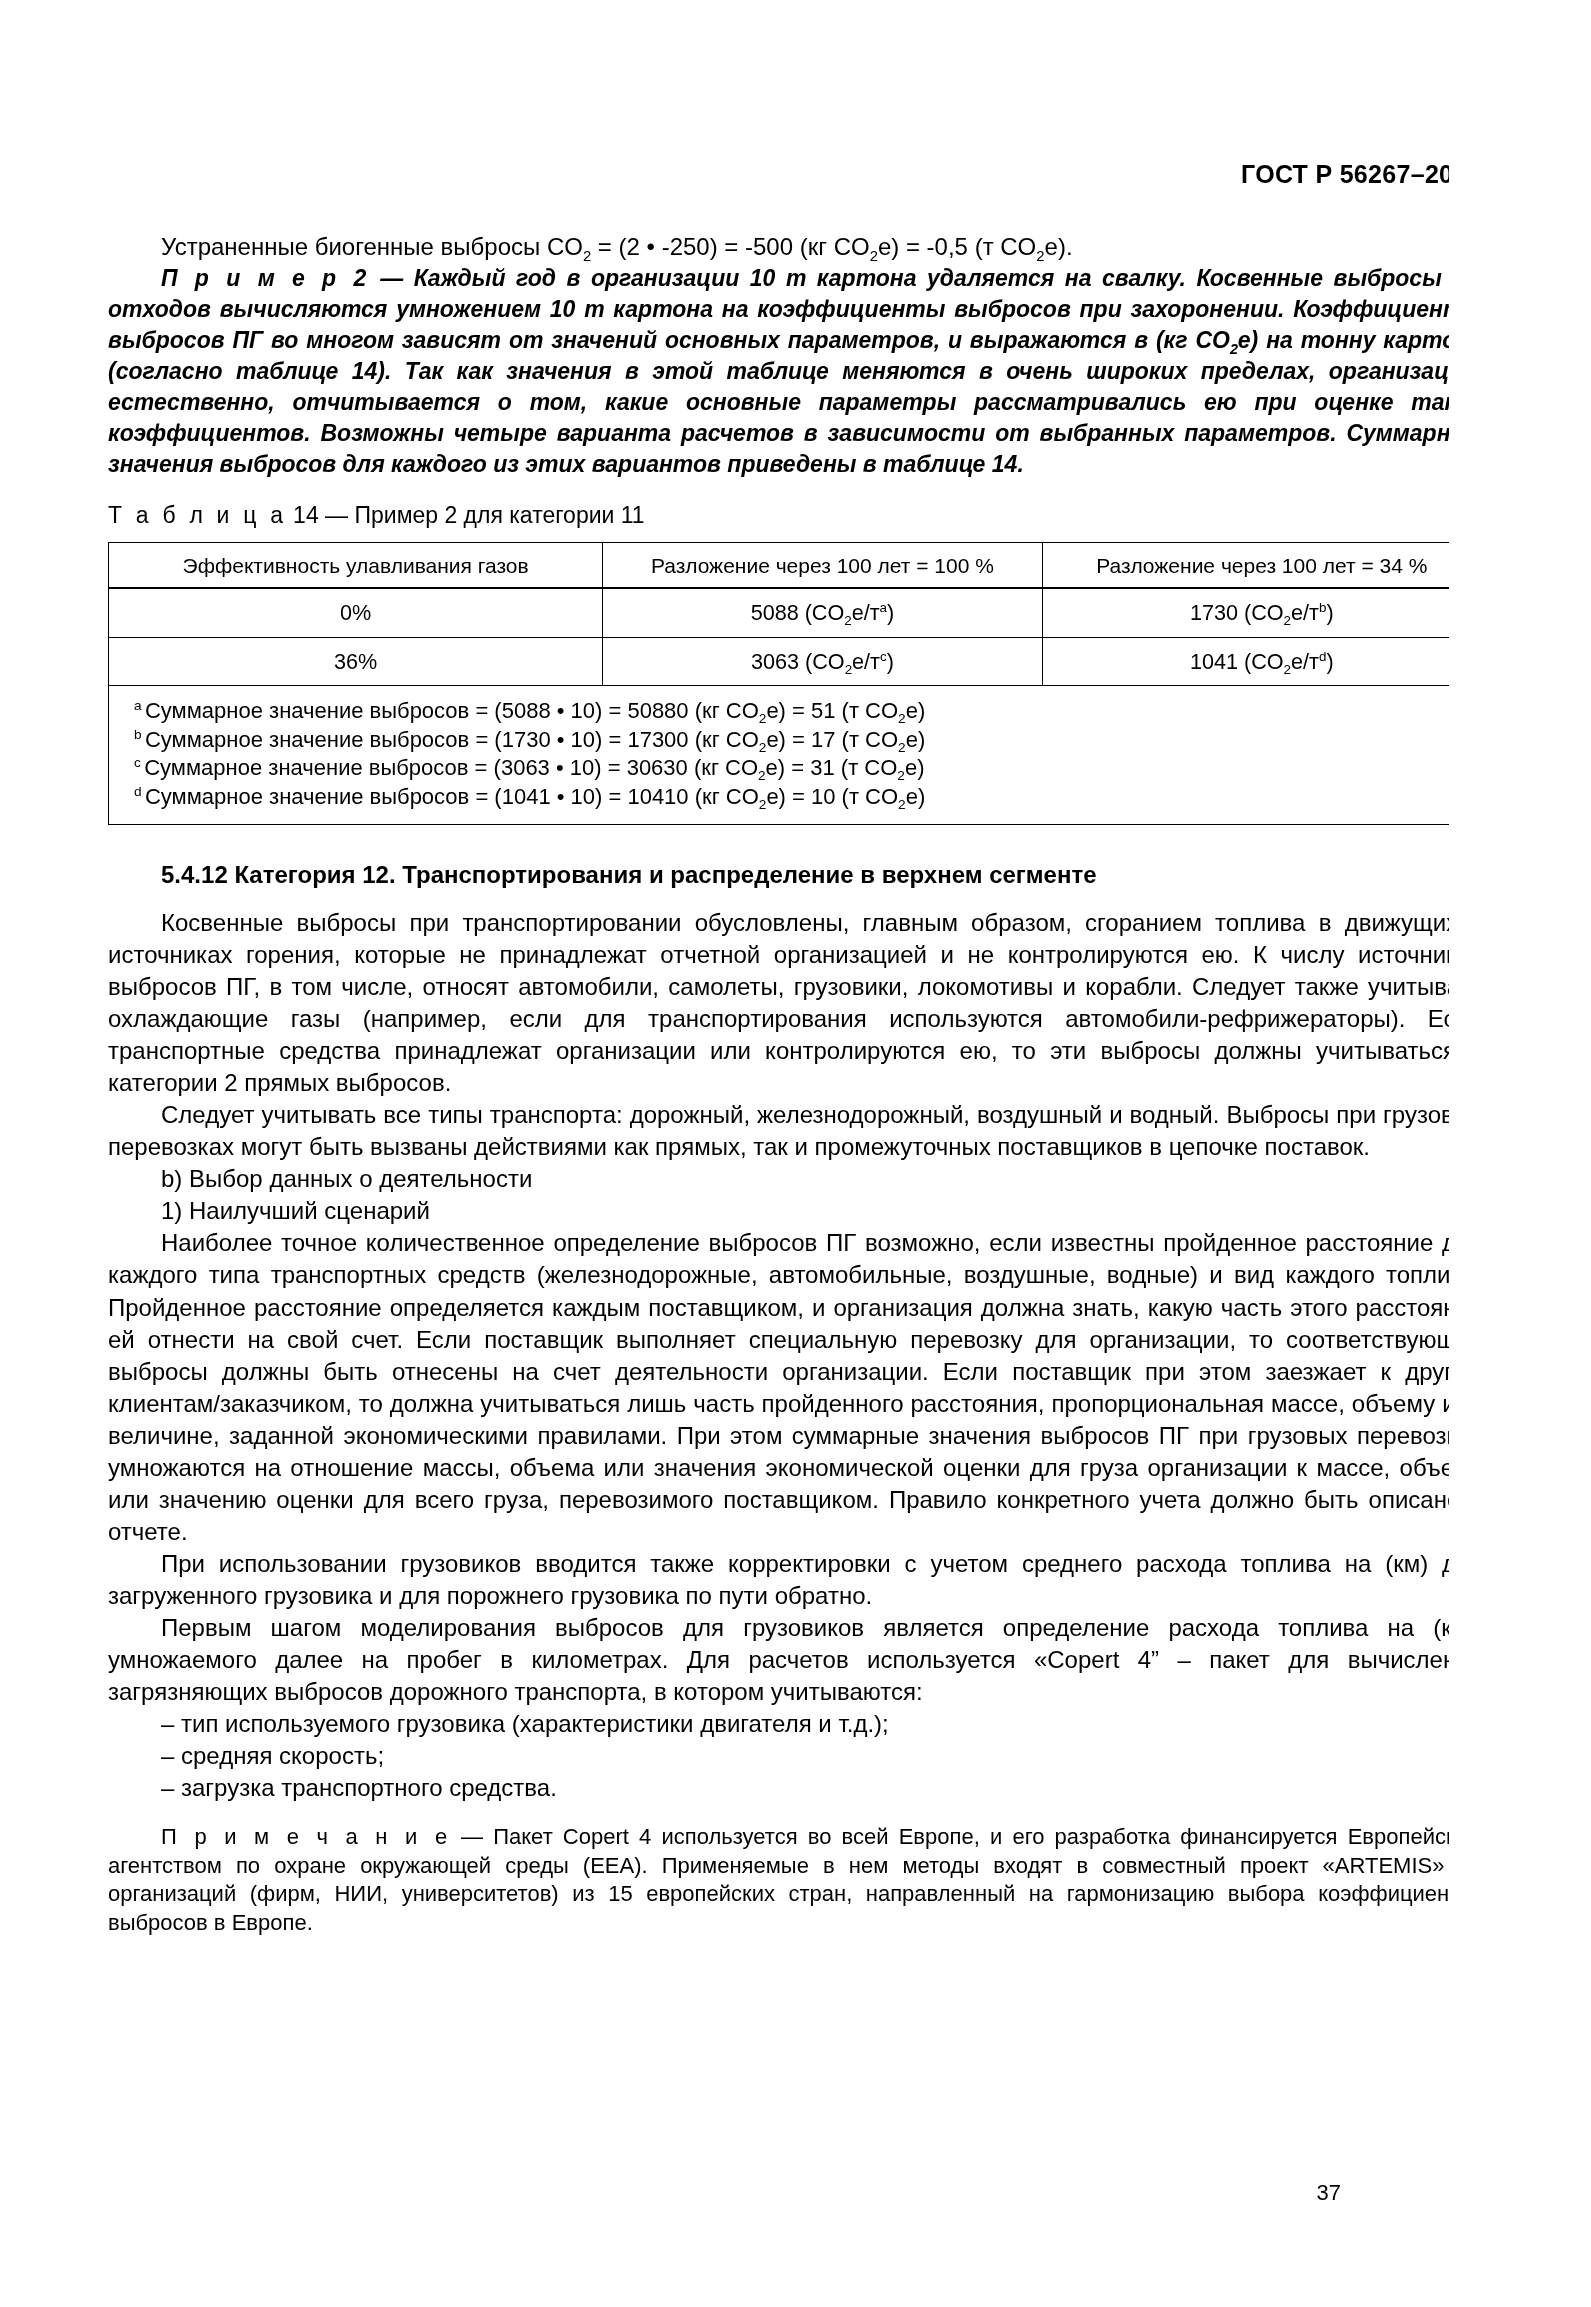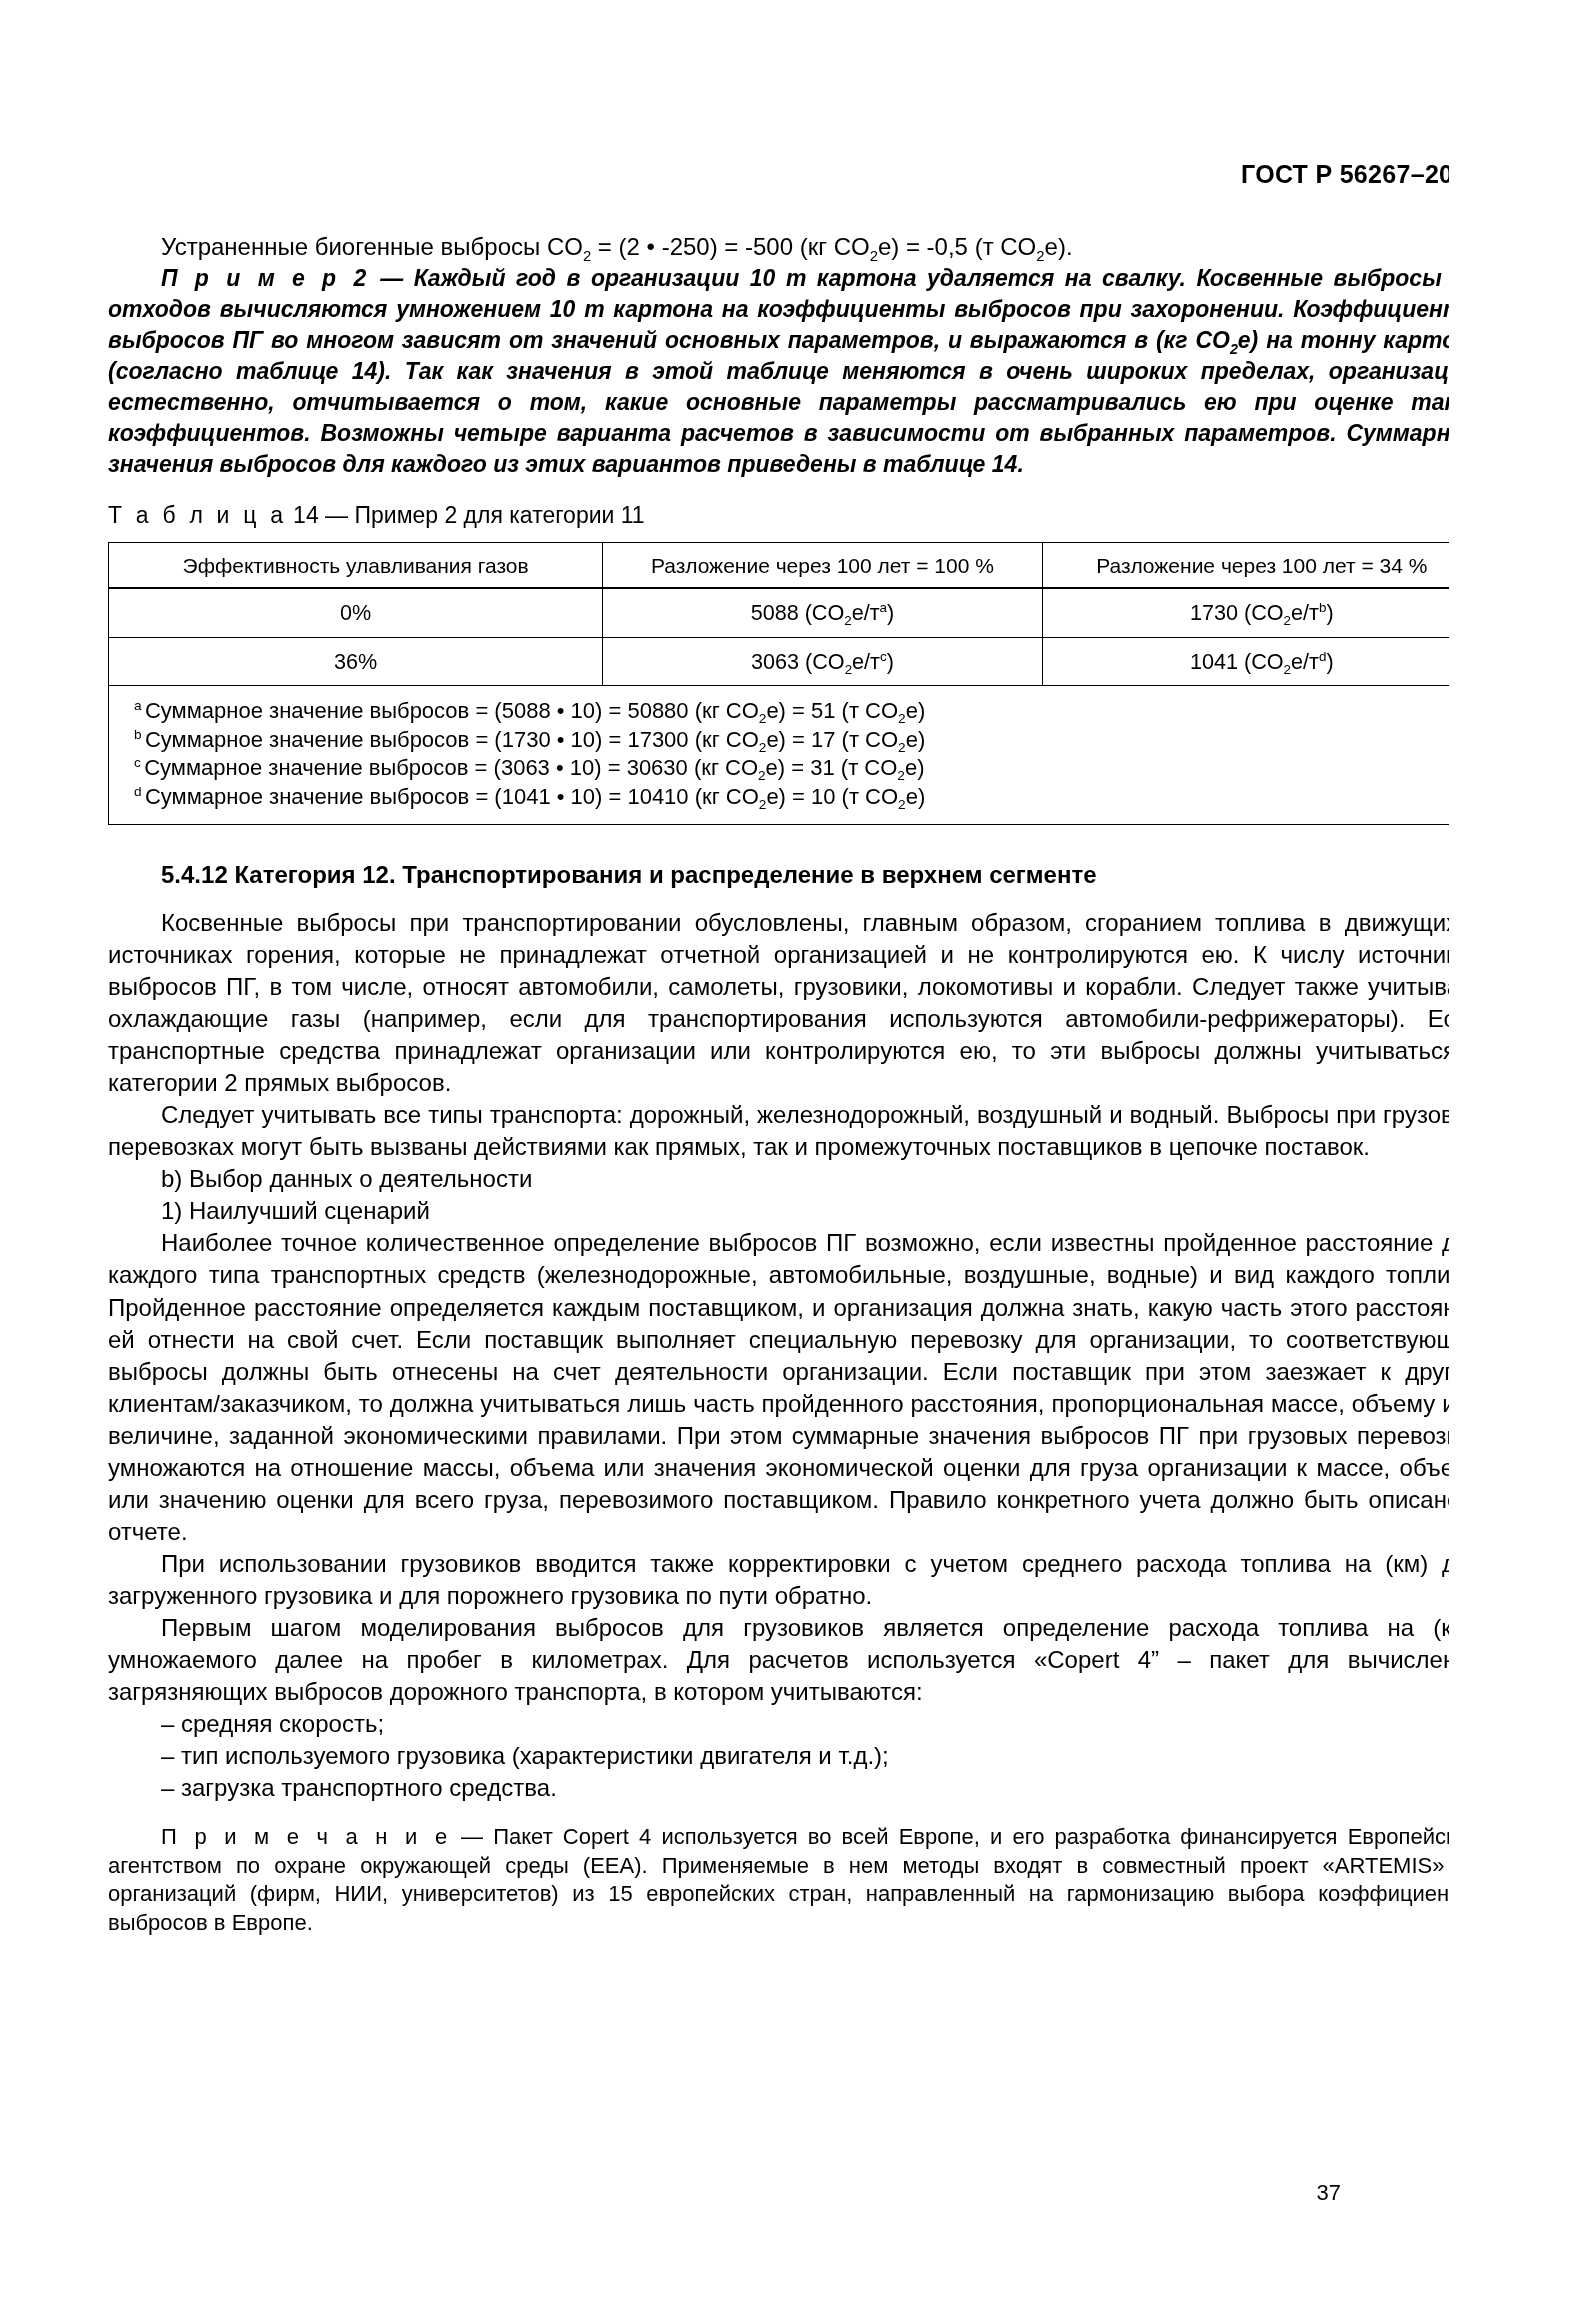--- a/index.html
+++ b/index.html
@@ -208,22 +208,22 @@
     <h2 class="section">5.4.12 Категория 12. Транспортирования и распределение в верхнем сегменте</h2>
 
     <p class="indent">Косвенные выбросы при транспортировании обусловлены, главным образом, сгоранием топлива в движущихся источниках горения, которые не принадлежат отчетной организацией и не контролируются ею. К числу источников выбросов ПГ, в том числе, относят автомобили, самолеты, грузовики, локомотивы и корабли. Следует также учитывать охлаждающие газы (например, если для транспортирования используются автомобили-рефрижераторы). Если транспортные средства принадлежат организации или контролируются ею, то эти выбросы должны учитываться в категории 2 прямых выбросов.</p>
     <p class="indent">Следует учитывать все типы транспорта: дорожный, железнодорожный, воздушный и водный. Выбросы при грузовых перевозках могут быть вызваны действиями как прямых, так и промежуточных поставщиков в цепочке поставок.</p>
     <p class="list-item">b) Выбор данных о деятельности</p>
     <p class="list-item">1) Наилучший сценарий</p>
     <p class="indent">Наиболее точное количественное определение выбросов ПГ возможно, если известны пройденное расстояние для каждого типа транспортных средств (железнодорожные, автомобильные, воздушные, водные) и вид каждого топлива. Пройденное расстояние определяется каждым поставщиком, и организация должна знать, какую часть этого расстояния ей отнести на свой счет. Если поставщик выполняет специальную перевозку для организации, то соответствующие выбросы должны быть отнесены на счет деятельности организации. Если поставщик при этом заезжает к другим клиентам/заказчиком, то должна учитываться лишь часть пройденного расстояния, пропорциональная массе, объему или величине, заданной экономическими правилами. При этом суммарные значения выбросов ПГ при грузовых перевозках умножаются на отношение массы, объема или значения экономической оценки для груза организации к массе, объему или значению оценки для всего груза, перевозимого поставщиком. Правило конкретного учета должно быть описано в отчете.</p>
     <p class="indent">При использовании грузовиков вводится также корректировки с учетом среднего расхода топлива на (км) для загруженного грузовика и для порожнего грузовика по пути обратно.</p>
     <p class="indent">Первым шагом моделирования выбросов для грузовиков является определение расхода топлива на (км), умножаемого далее на пробег в километрах. Для расчетов используется «Copert 4” – пакет для вычислений загрязняющих выбросов дорожного транспорта, в котором учитываются:</p>
 
+    <p class="list-item">– тип используемого грузовика (характеристики двигателя и т.д.);</p>
     <p class="list-item">– средняя скорость;</p>
-    <p class="list-item">– тип используемого грузовика (характеристики двигателя и т.д.);</p>
     <p class="list-item">– загрузка транспортного средства.</p>
 
     <p class="note-para"><span class="spaced">П р и м е ч а н и е</span><span>  —  </span><span>Пакет Copert 4 используется во всей Европе, и его разработка финансируется Европейским агентством по охране окружающей среды (EEA). Применяемые в нем методы входят в совместный проект «ARTEMIS» 36 организаций (фирм, НИИ, университетов) из 15 европейских стран, направленный на гармонизацию выбора коэффициентов выбросов в Европе.</span></p>
 
   </div>
 
   <div class="page-number">37</div>
 </div>
 
 

